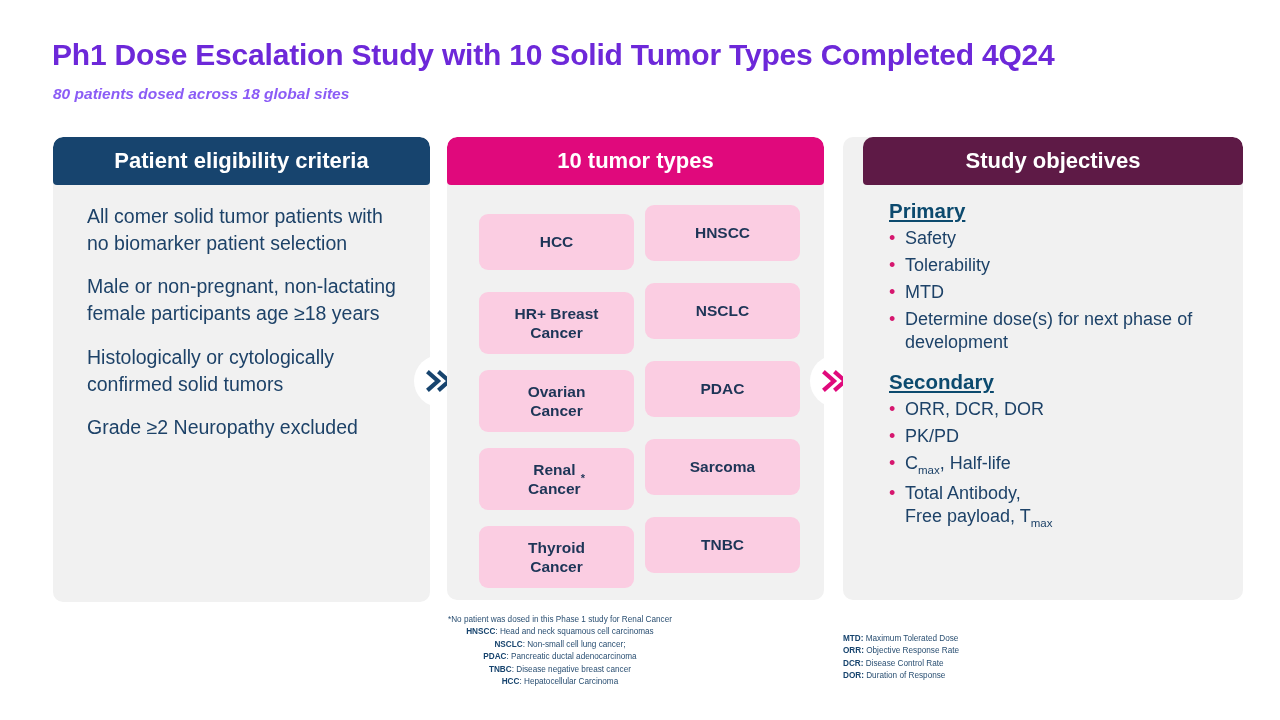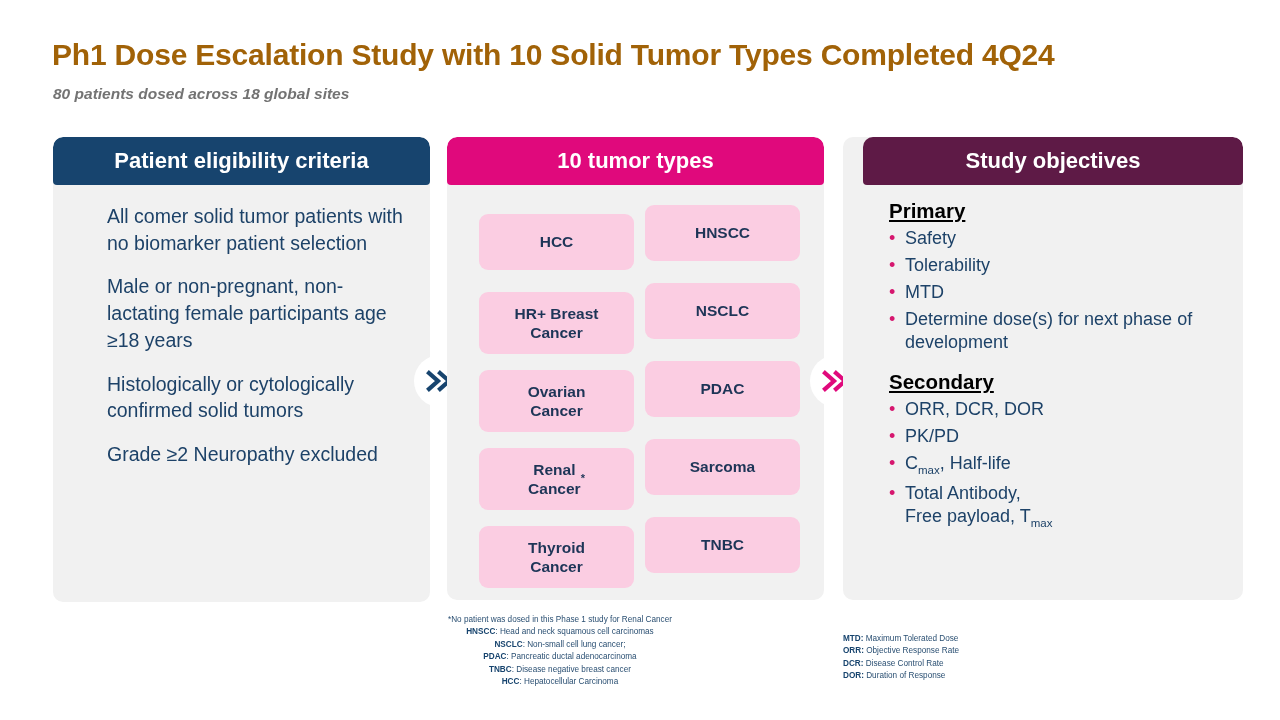--- a/index.html
+++ b/index.html
@@ -6,26 +6,26 @@
   body{
     width:1280px;height:720px;background:#ffffff;overflow:hidden;
     font-family:"Liberation Sans",sans-serif;
     -webkit-font-smoothing:antialiased;
   }
   .slide{position:relative;width:1280px;height:720px;}
 
   
   .title{
     position:absolute;left:52px;top:38px;
-    font-size:30px;font-weight:bold;color:#a16207;letter-spacing:-0.2px;
+    font-size:30px;font-weight:bold;color:#6d28d9;letter-spacing:-0.2px;
     white-space:nowrap;
   }
   .subtitle{
     position:absolute;left:53px;top:85px;
-    font-size:15.5px;font-weight:bold;font-style:italic;color:#737373;
+    font-size:15.5px;font-weight:bold;font-style:italic;color:#8b5cf6;
     white-space:nowrap;
   }
 
   
   .card{position:absolute;top:137px;border-radius:10px;overflow:hidden;background:#f1f1f1;}
   .card-head{
     height:48px;display:flex;align-items:center;justify-content:center;
     border-radius:10px 10px 4px 4px;
   }
   .card-head span{
@@ -34,21 +34,21 @@
   .card-body{position:relative;}
 
   #card-elig{left:53px;width:377px;height:465px;}
   #card-elig .card-head{background:#17446e;}
   #card-tumor{left:447px;width:377px;height:463px;}
   #card-tumor .card-head{background:#e0097c;}
   #card-obj{left:843px;width:380px;height:463px;padding-left:20px;}
   #card-obj .card-head{background:#5e1a46;}
 
   
-  .elig-list{padding:18px 24px 0 54px;}
+  .elig-list{padding:18px 24px 0 34px;}
   .elig-item{
     font-size:19.5px;color:#1d4268;line-height:1.37;margin-bottom:17px;
   }
 
   
   .tumor-grid{
     display:grid;grid-template-columns:1fr 1fr;column-gap:11px;
     padding:20px 24px 0 32px;
   }
   .tumor-col{display:flex;flex-direction:column;}
@@ -59,21 +59,21 @@
     display:flex;align-items:center;justify-content:center;text-align:center;
     font-size:15.5px;font-weight:bold;color:#1d3557;line-height:1.24;
     padding:0 6px;box-sizing:border-box;
   }
   .tile.two-line{height:62px;margin-bottom:16px;}
   .tile sup{font-size:11px;vertical-align:super;}
 
   
   .obj-body{padding:14px 20px 0 26px;}
   .obj-head{
-    font-size:20.5px;font-weight:bold;color:#000000;
+    font-size:20.5px;font-weight:bold;color:#0c4a6e;
     text-decoration:underline;text-underline-offset:2px;margin-bottom:4px;
   }
   .obj-head.second{margin-top:16px;}
   .obj-li{
     display:flex;align-items:flex-start;
     font-size:18px;color:#1d4268;line-height:1.28;margin:4px 0;
   }
   .obj-li .dot{
     color:#d6176f;font-size:18px;line-height:1.28;
     width:16px;flex:0 0 16px;text-align:left;

